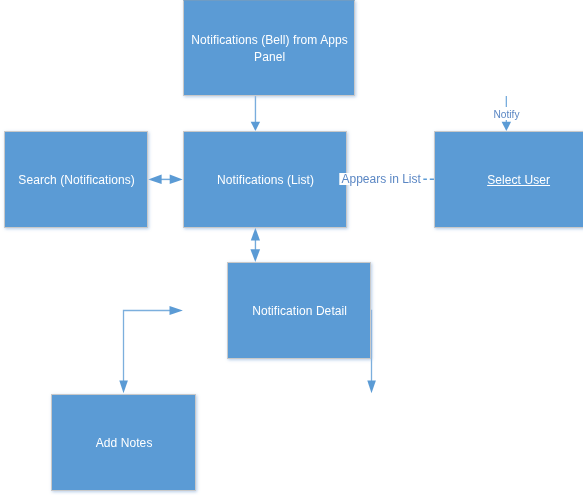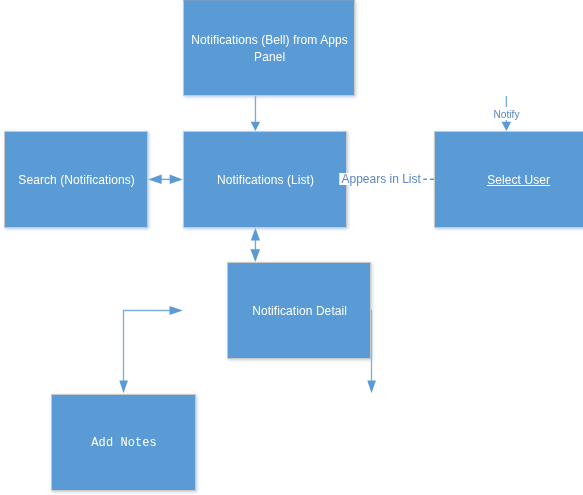--- a/index.html
+++ b/index.html
@@ -83,21 +83,21 @@
   </div>
 
   <div class="node" style="left:434px;top:131px;width:168px;height:97px;text-decoration:underline;">
     <span class="node-label">Select User</span>
   </div>
 
   <div class="node" style="left:183px;top:262px;width:144px;height:97px;margin-left:44px;">
     <span class="node-label">Notification Detail</span>
   </div>
 
-  <div class="node" style="left:51px;top:394px;width:145px;height:97px;font-family:Liberation Mono, monospace;">
+  <div class="node" style="left:51px;top:394px;width:145px;height:97px;">
     <span class="node-label">Add Notes</span>
   </div>
 
 
   <div class="edge-label notify" style="left:506.5px;top:107px;">
     <span>Notify</span>
   </div>
 
   <div class="edge-label" style="left:381.2px;top:172.6px;">
     <span>Appears in List</span>

